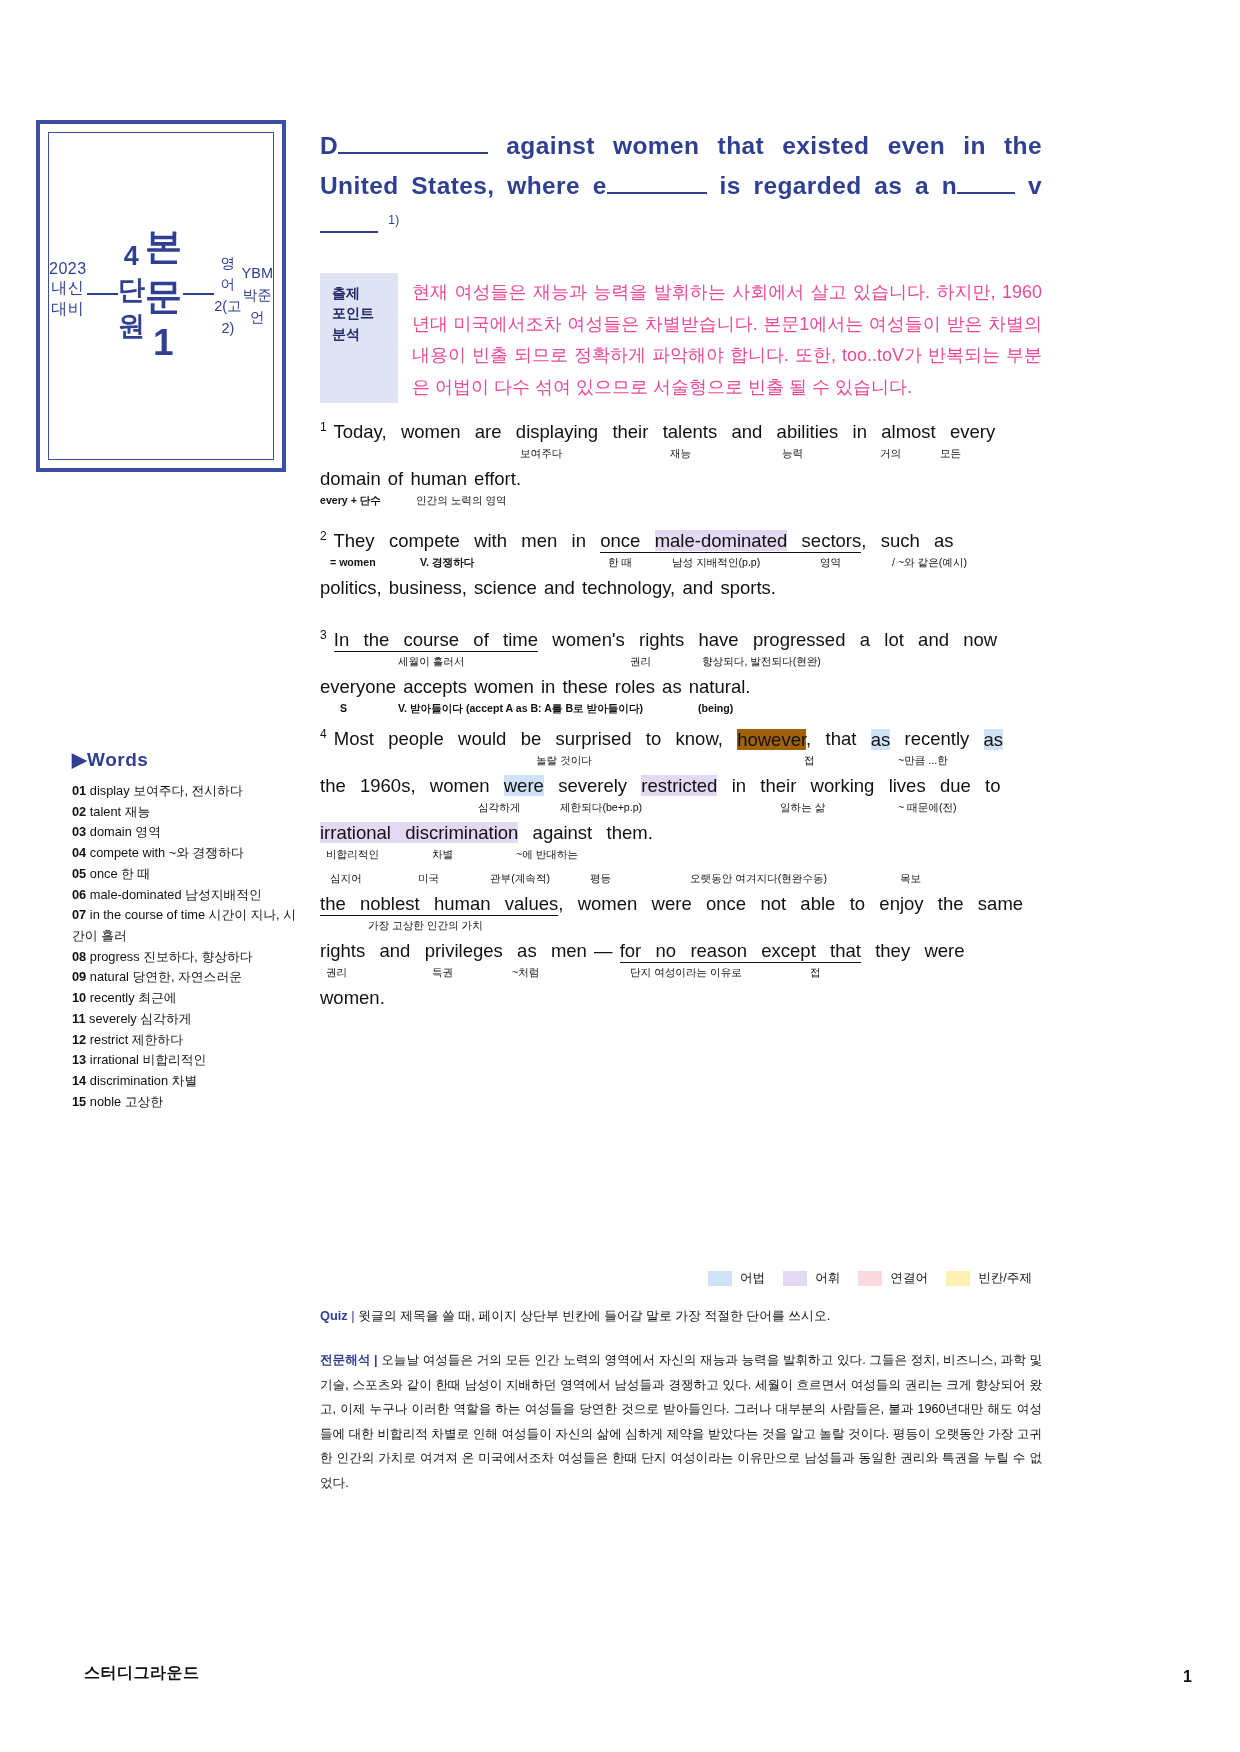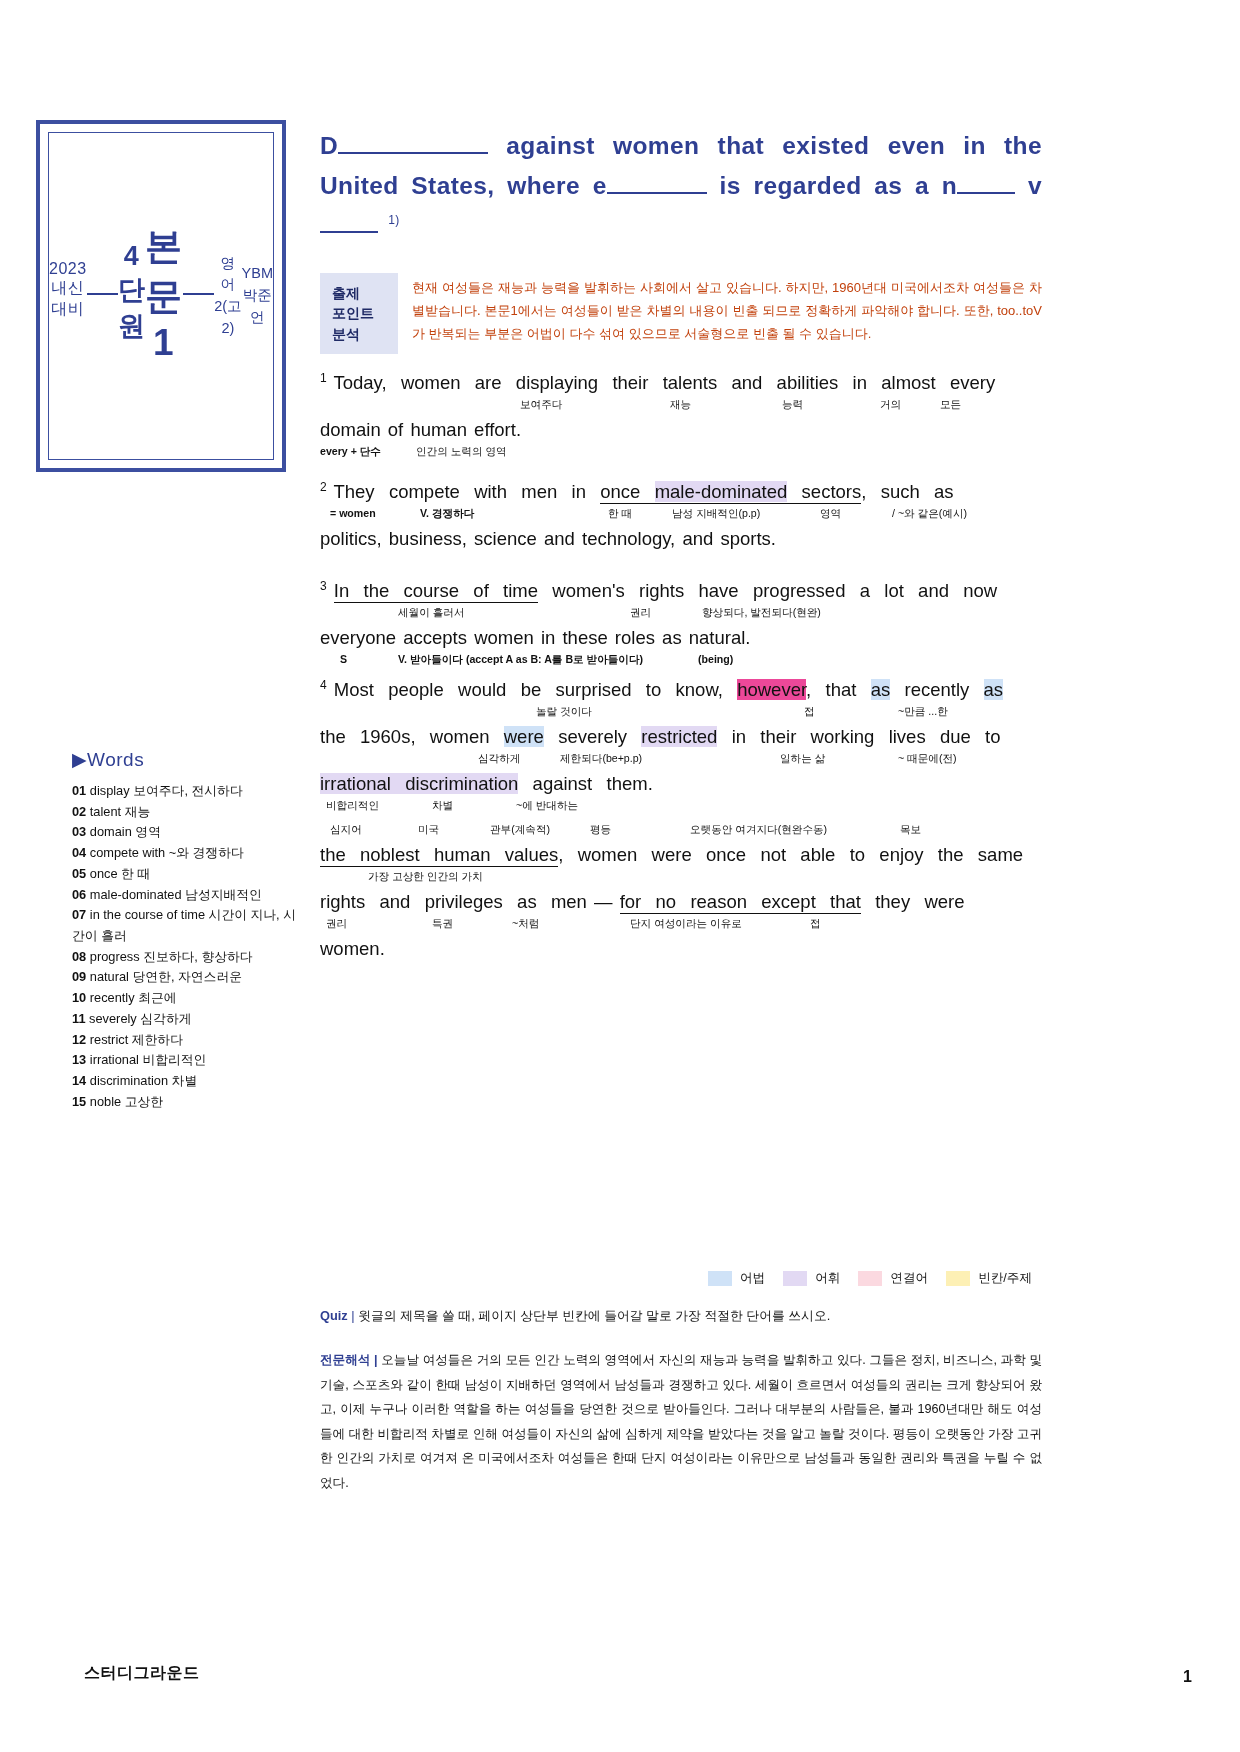--- a/index.html
+++ b/index.html
@@ -46,21 +46,21 @@
   .t-sub { font-size: 14.5px; line-height: 1.5; }
 
   
   .words {
     position: absolute;
     left: 72px; top: 748px;
     width: 230px;
   }
   .words-head {
     color: #2f3f92;
-    font-weight: normal;
+    font-weight: bold;
     font-size: 19px;
     margin-bottom: 10px;
     letter-spacing: 0.5px;
   }
   .word-item {
     font-size: 12.8px;
     line-height: 1.62;
     color: #111;
   }
   .word-item b { font-weight: bold; }
@@ -97,23 +97,23 @@
     color: #1f2a66;
     font-weight: bold;
     font-size: 14px;
     line-height: 1.45;
     padding: 10px 12px;
     width: 78px;
     flex: none;
     text-align: left;
   }
   .point-text {
-    font-size: 13px;
+    font-size: 18px;
     line-height: 1.75;
-    color: #c2410c;
+    color: #ec4899;
     padding-left: 14px;
     padding-top: 4px;
     text-align: justify;
   }
 
   
   .sent-block { margin-top: 16px; }
   .line {
     font-size: 18.5px;
     line-height: 1.35;
@@ -129,21 +129,21 @@
     position: relative;
     margin-top: 2px;
     margin-bottom: 2px;
   }
   .gloss span { position: absolute; white-space: nowrap; }
   .gloss b { font-weight: bold; }
 
   .u { text-decoration: none; border-bottom: 1.4px solid #111; padding-bottom: 1px; }
   .hl-gram { background: #cfe2f7; }      
   .hl-voca { background: #e2d9f3; }      
-  .hl-conn { background: #ec4899; }     
+  .hl-conn { background: #a16207; }     
 
   
   .legend {
     position: absolute;
     right: 0; 
     top: 1144px;
     display: flex;
     align-items: center;
     gap: 8px;
     font-size: 12.6px;

